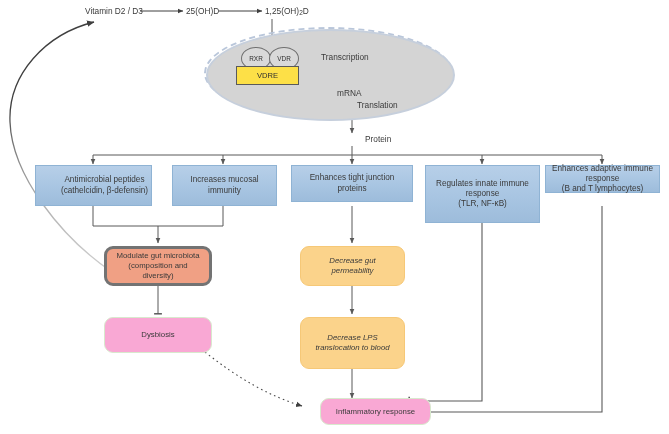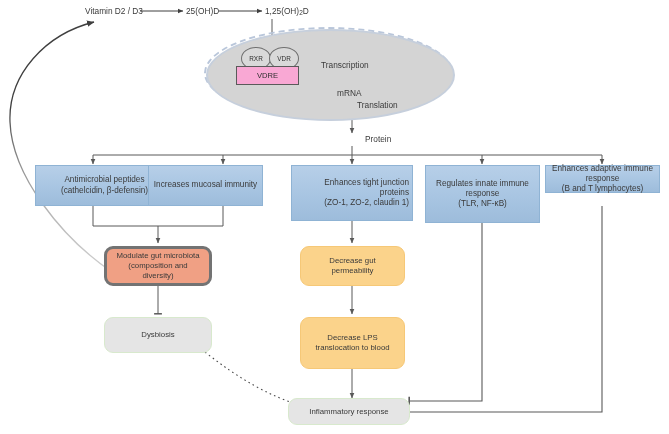--- a/index.html
+++ b/index.html
@@ -33,23 +33,24 @@
     border-radius:9px;
     font-size:7.8px;
     padding:2px 4px;
   }
   .amber{
     background:#fbd38b;
     border:1px solid #f6c877;
     border-radius:9px;
     font-size:7.8px;
     padding:2px 4px;
+    font-style:italic;
   }
   .green{
-    background:#e5e5e5;
+    background:#f9a8d4;
     border:1px solid #d8e9cd;
     border-radius:9px;
     font-size:7.8px;
     padding:2px 12px;
   }
   .plain{
     position:absolute;
     font-size:8.3px;
     color:#3a3a3a;
     white-space:nowrap;
@@ -72,21 +73,21 @@
     position:absolute;
     width:28px;height:21px;border-radius:50%;
     background:#d9d9d9;border:1px solid #6f6f6f;
     display:flex;align-items:center;justify-content:center;
     font-size:6.4px;color:#2f2f2f;
     z-index:4;
   }
   .vdre{
     position:absolute;
     left:236px;top:66px;width:61px;height:17px;
-    background:#f9a8d4;border:1px solid #5a5a5a;
+    background:#fde047;border:1px solid #5a5a5a;
     display:flex;align-items:center;justify-content:center;
     font-size:7.6px;color:#2f2f2f;
     z-index:4;
   }
   .sub{font-size:0.78em;vertical-align:-0.22em;}
 </style>
 </head>
 <body>
 
 <div id="canvas">
@@ -155,42 +156,41 @@
     <span>1,25(OH)</span><span class="sub">2</span><span>D</span>
   </div>
 
   <div class="memb"></div>
   <div class="nucleus"></div>
 
   <div class="prot" style="left:241px;top:47px;">RXR</div>
   <div class="prot" style="left:269px;top:47px;">VDR</div>
   <div class="vdre">VDRE</div>
 
-  <div class="plain" style="left:321px;top:52px;z-index:3;margin-top:8px;">Transcription</div>
+  <div class="plain" style="left:321px;top:52px;z-index:3;">Transcription</div>
   <div class="plain" style="left:337px;top:88px;z-index:3;">mRNA</div>
   <div class="plain" style="left:357px;top:100px;z-index:3;">Translation</div>
   <div class="plain" style="left:335px;top:134px;z-index:3;padding-left:30px;">Protein</div>
 
   <div class="node blue" style="left:35px;top:165px;width:117px;height:41px;justify-content:flex-end;">
     <div>
       <div>Antimicrobial peptides</div>
       <div>(cathelcidin, β-defensin)</div>
     </div>
   </div>
 
-  <div class="node blue" style="left:148px;top:165px;width:115px;height:41px;">
+  <div class="node blue" style="left:172px;top:165px;width:105px;height:41px;">
     <div>
       <div>Increases mucosal immunity</div>
     </div>
   </div>
 
-  <div class="node blue" style="left:291px;top:165px;width:122px;height:56px;text-align:right;">
+  <div class="node blue" style="left:291px;top:165px;width:122px;height:37px;">
     <div>
       <div>Enhances tight junction proteins</div>
-      <div>(ZO-1, ZO-2, claudin 1)</div>
     </div>
   </div>
 
   <div class="node blue" style="left:425px;top:165px;width:115px;height:58px;">
     <div>
       <div>Regulates innate immune</div>
       <div>response</div>
       <div>(TLR, NF-κB)</div>
     </div>
   </div>
@@ -222,17 +222,17 @@
     </div>
   </div>
 
   <div class="node amber" style="left:300px;top:317px;width:105px;height:52px;">
     <div>
       <div>Decrease LPS</div>
       <div>translocation to blood</div>
     </div>
   </div>
 
-  <div class="node green" style="left:288px;top:398px;width:122px;height:27px;">
+  <div class="node green" style="left:320px;top:398px;width:111px;height:27px;">
     <div>Inflammatory response</div>
   </div>
 
 </div>
 
 </body></html>

